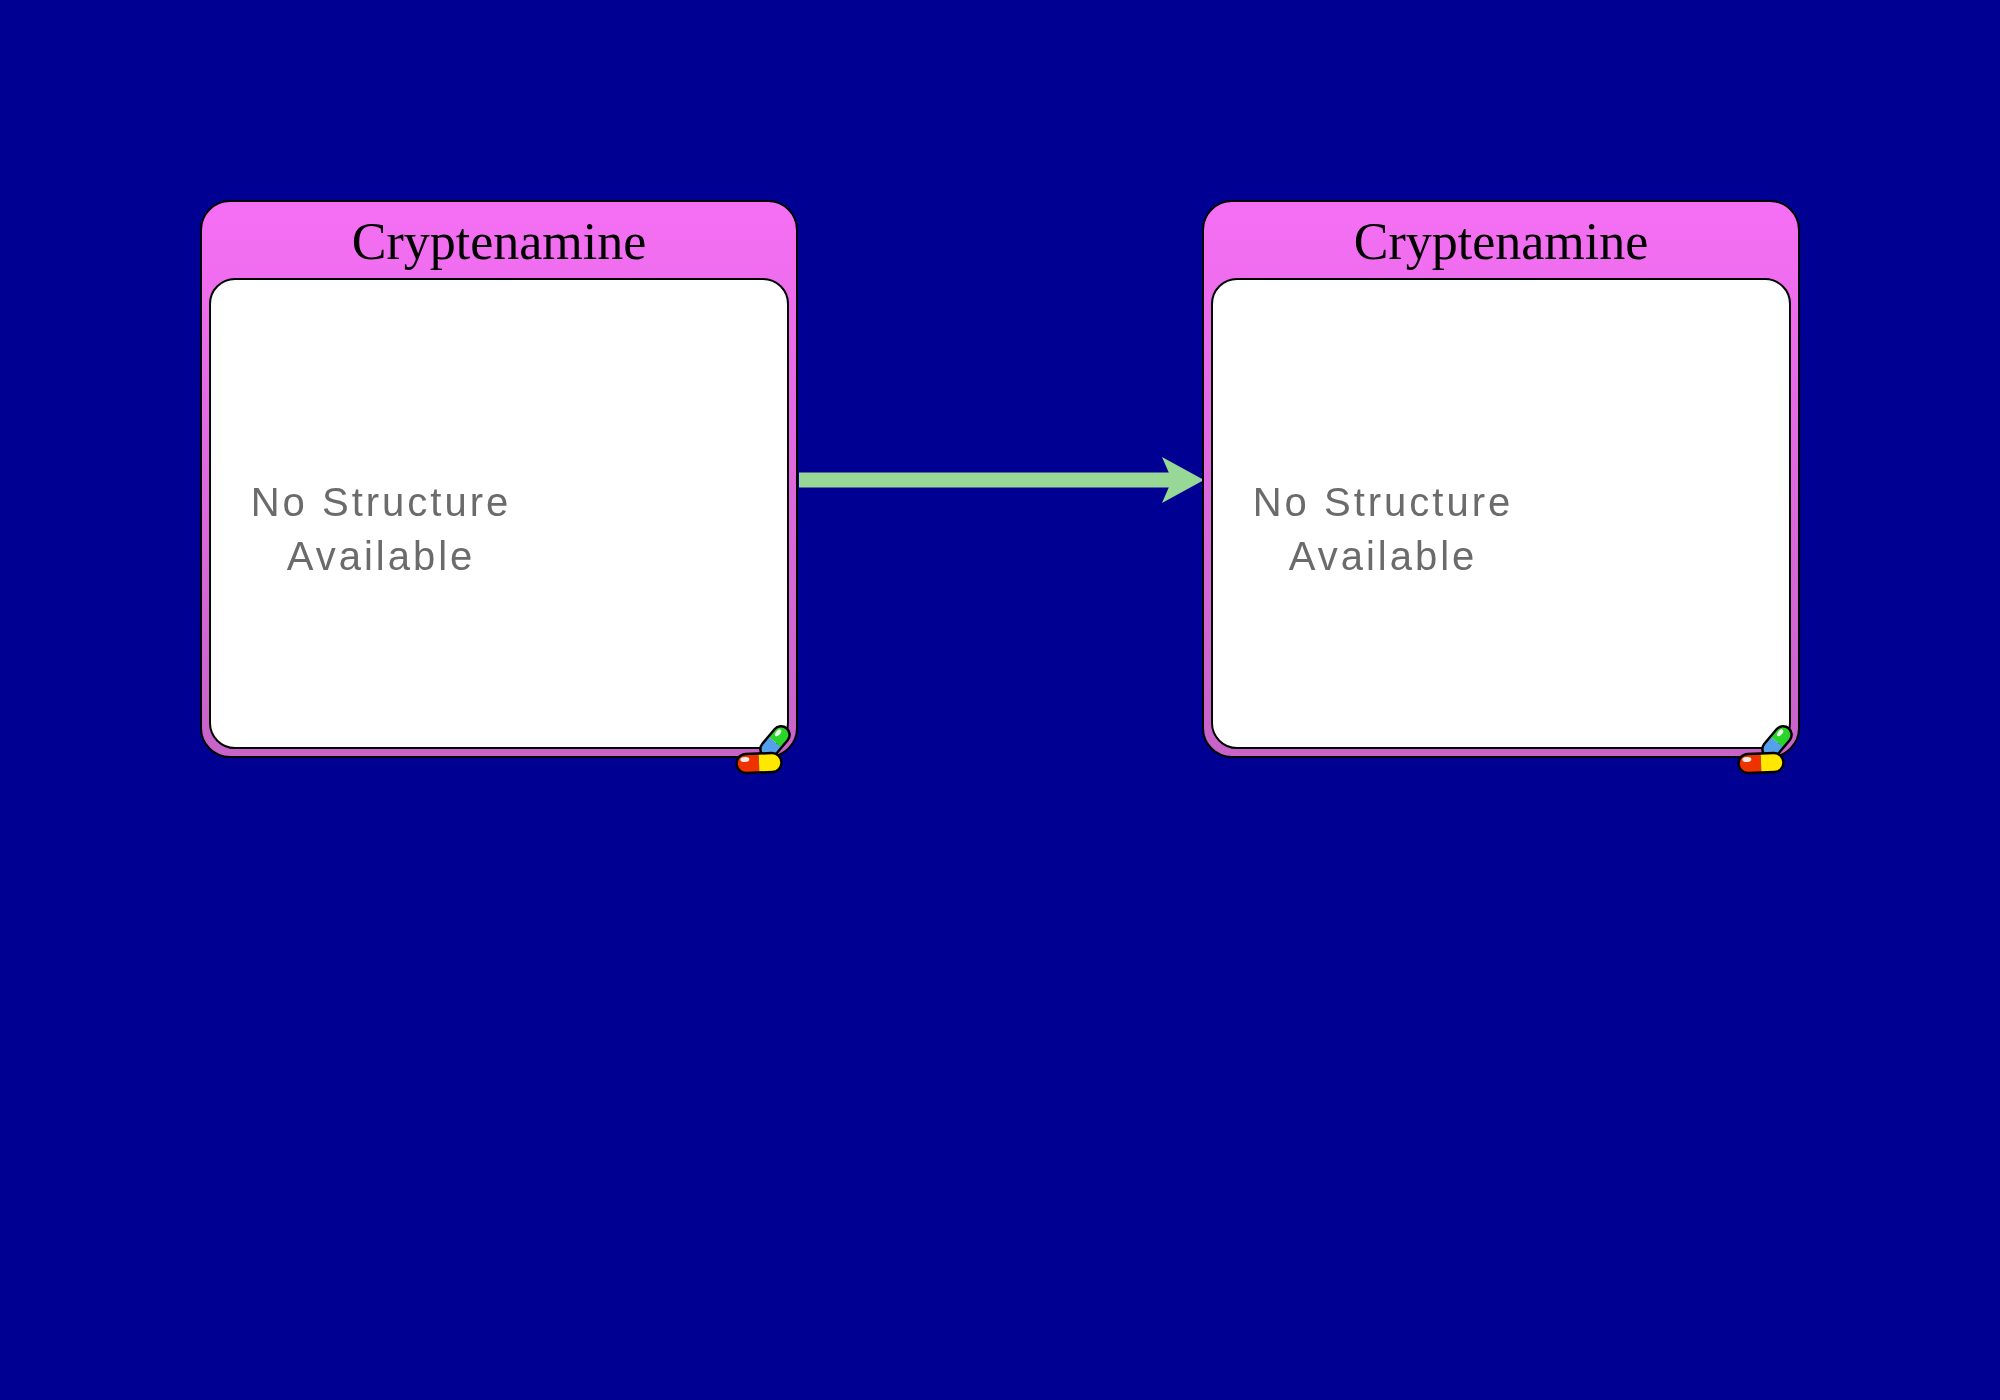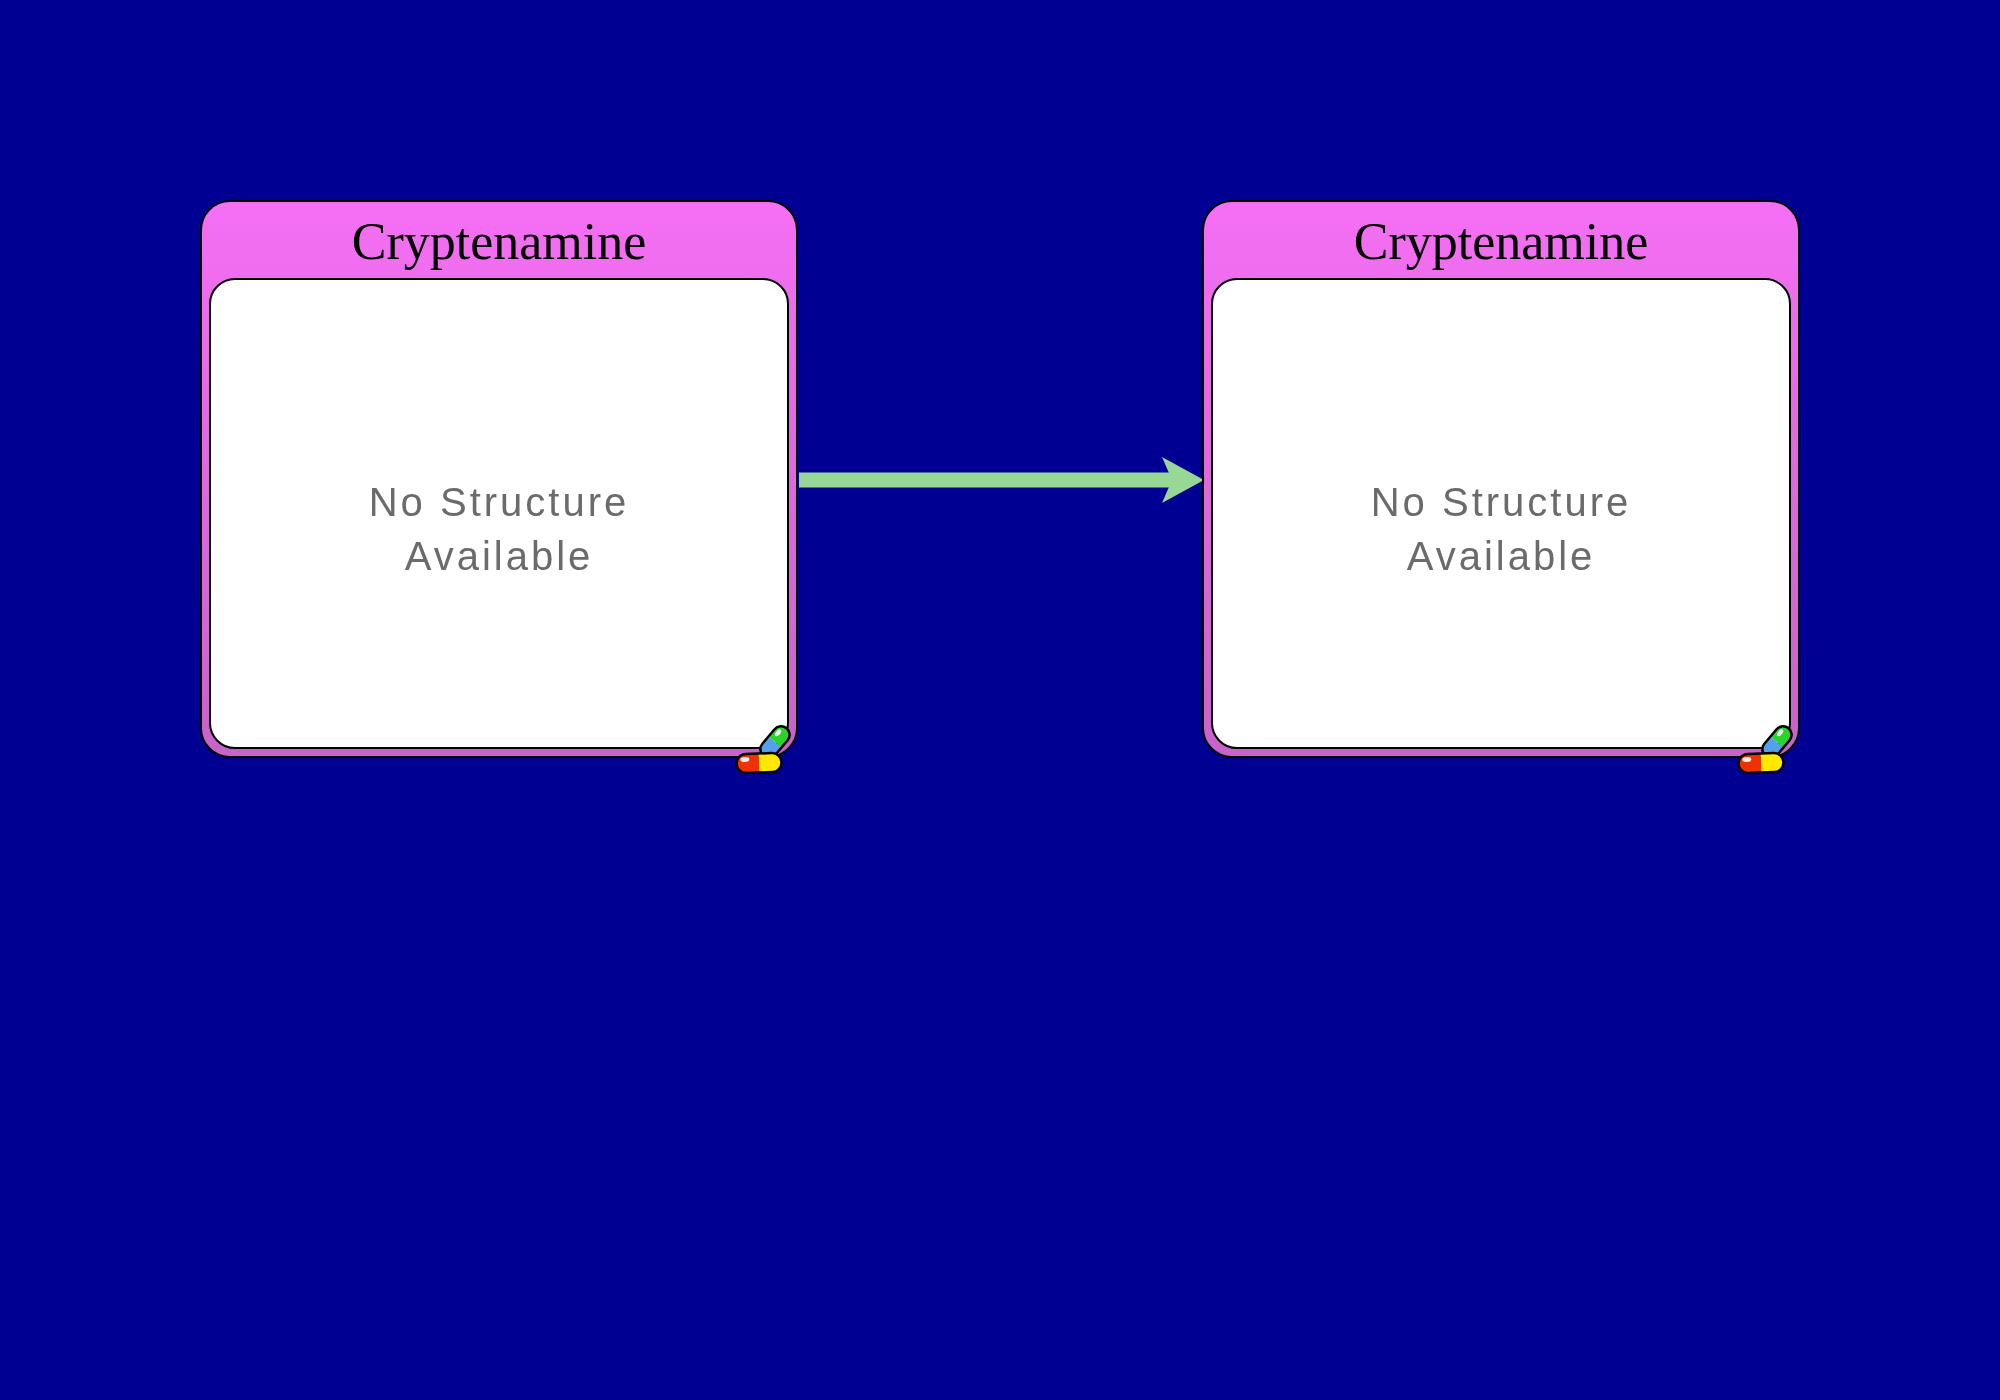--- a/index.html
+++ b/index.html
@@ -51,21 +51,20 @@
 
   .card-body {
     position: absolute;
     left: 7px; right: 7px;
     top: 76px; bottom: 7px;
     background: var(--panel-bg, #FFFFFF);
     border: 2px solid var(--card-outline, #000000);
     border-radius: 26px;
     display: flex;
     align-items: center;
-    justify-content: center;
     box-sizing: border-box;
   }
 
   .no-structure {
     max-width: 340px;
     padding-top: 30px;
     text-align: center;
     font-family: "Liberation Sans", sans-serif;
     font-size: 40px;
     line-height: 54px;

